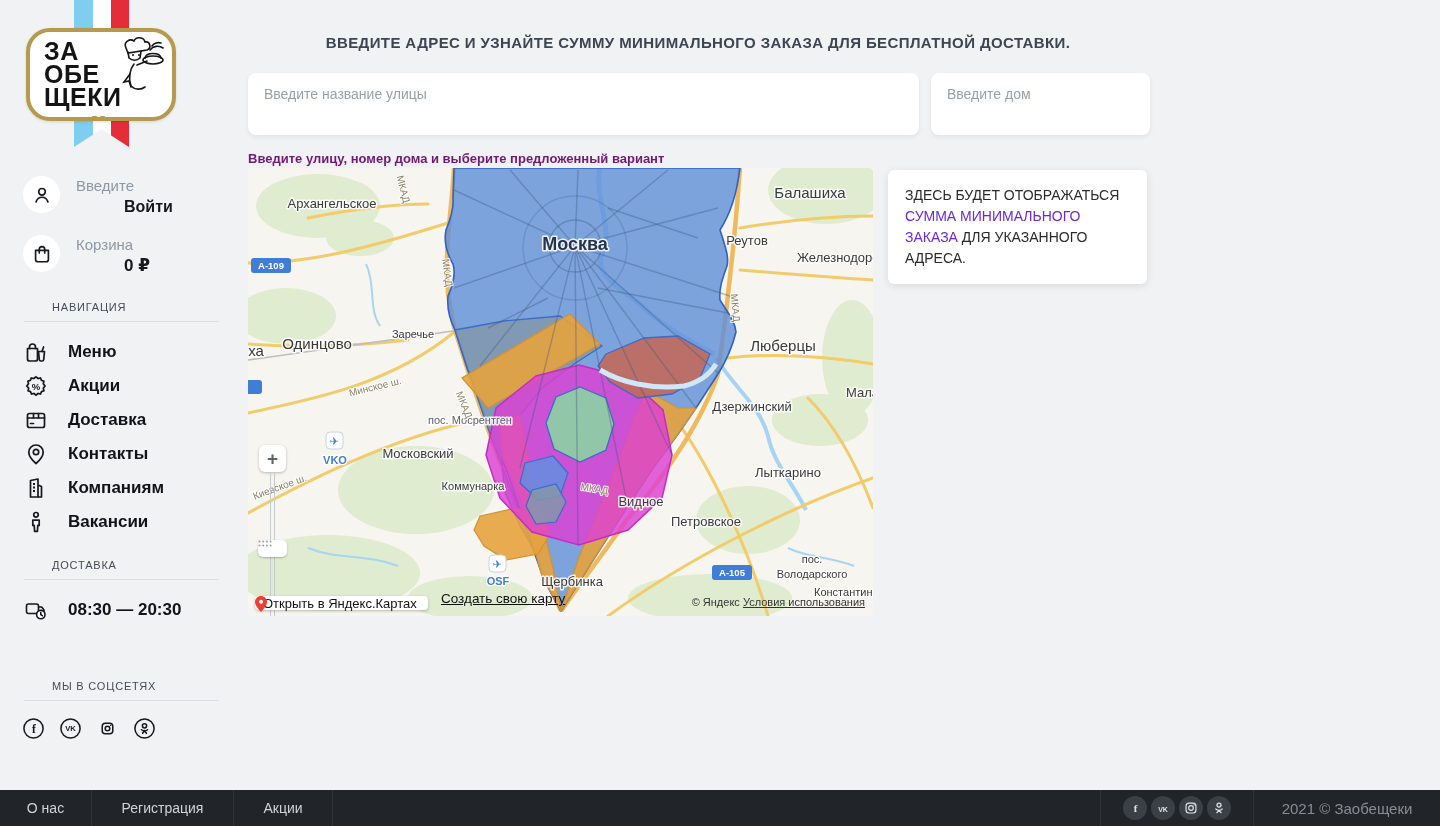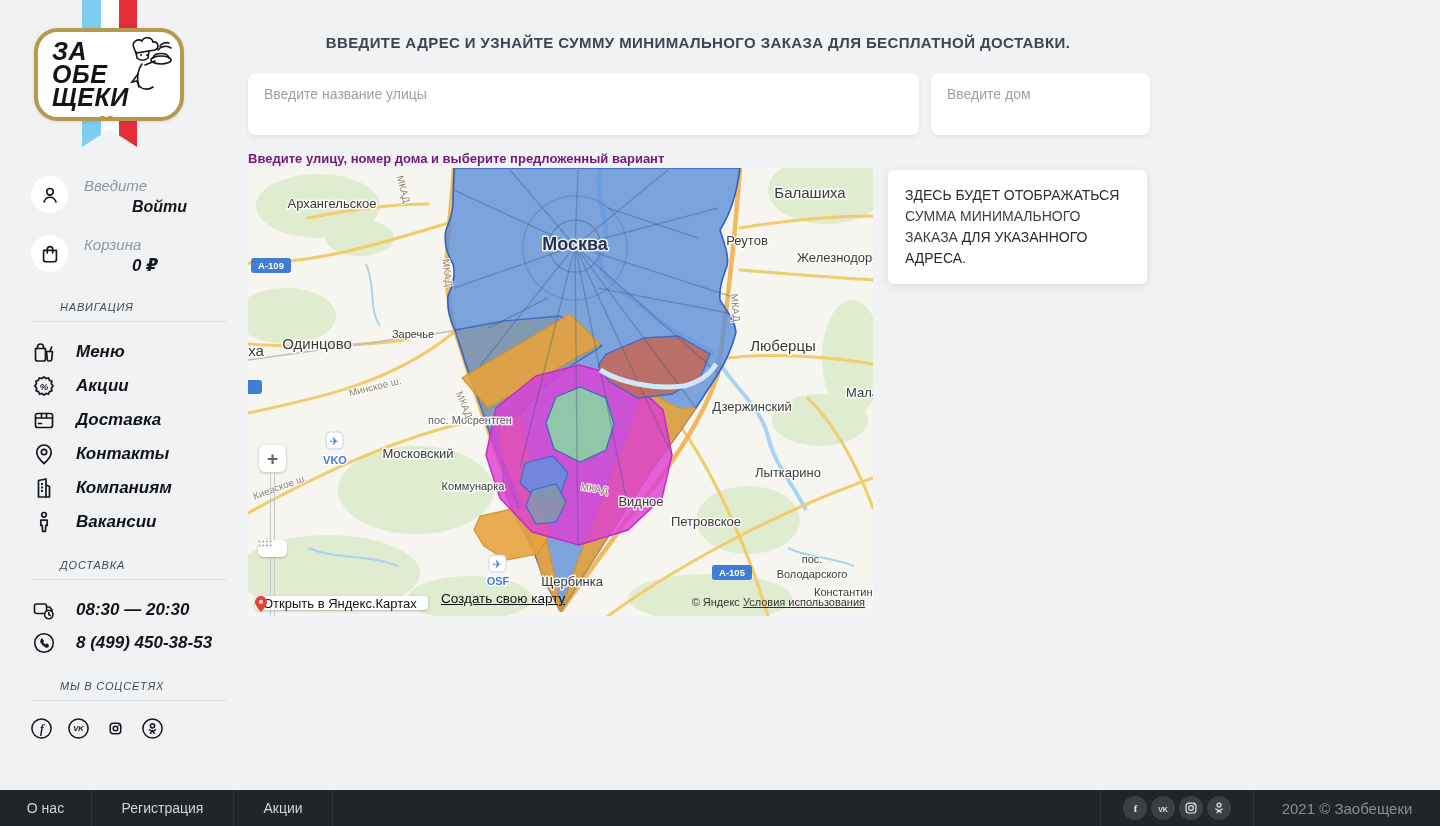--- a/index.html
+++ b/index.html
@@ -1,20 +1,20 @@
 <!DOCTYPE html>
 <html><head>
 <meta charset="utf-8">
 <style>
   * { margin:0; padding:0; box-sizing:border-box; }
   html,body { width:1440px; height:826px; overflow:hidden;
     font-family:"Liberation Sans","DejaVu Sans",sans-serif; background:#f1f2f3; }
 
   
-  #sidebar { position:absolute; left:12px; top:0; width:240px; height:790px;font-style:italic; }
+  #sidebar { position:absolute; left:4px; top:0; width:240px; height:790px; }
   .ribbon { position:absolute; left:70px; top:0; width:55px; height:147px; display:flex;
     clip-path:polygon(0 0,100% 0,100% 100%,50% 88%,0 100%); }
   .ribbon .b { width:19px; background:#7fcdef; }
   .ribbon .w { width:18px; background:#fdfdfd; }
   .ribbon .r { width:18px; background:#e52d3a; }
   .badge { position:absolute; left:22px; top:28px; width:150px; height:93px; background:#fff;
     border:4px solid #b5994e; border-radius:24px; box-shadow:0 1px 3px rgba(0,0,0,.12); }
   .badge .lg { position:absolute; left:14px; top:8px; font-weight:bold; font-size:25px;
     line-height:23px; letter-spacing:.5px; color:#141414; }
   .badge .dots { position:absolute; left:62px; top:84px; display:flex; gap:3px; }
@@ -218,27 +218,20 @@
   <div class="nav-item" style="top:596px">
     <svg width="24" height="24" viewBox="0 0 24 24" fill="none" stroke="#15181c" stroke-width="1.6" stroke-linecap="round" stroke-linejoin="round">
       <rect x="2.5" y="6" width="12" height="9.5" rx="2"></rect>
       <path d="M14.5 9h3.2l2.3 3v3.5h-1.6"></path>
       <circle cx="16.8" cy="16.6" r="4.2" fill="#fff"></circle>
       <path d="M16.8 14.6v2.1l1.5 1"></path>
     </svg>
     <span class="lbl">08:30 — 20:30</span>
   </div>
 
-  <div class="nav-item" style="top:629px">
-    <svg width="24" height="24" viewBox="0 0 24 24" fill="none" stroke="#15181c" stroke-width="1.6">
-      <circle cx="12" cy="12" r="9.3"></circle>
-      <path fill="#15181c" stroke="none" d="M8.8 7.9c.5-.5 1.3-.5 1.8 0l1 1c.5.5.5 1.2 0 1.7l-.5.5c.5 1 1.3 1.8 2.3 2.3l.5-.5c.5-.5 1.2-.5 1.7 0l1 1c.5.5.5 1.3 0 1.8l-.5.5c-.7.7-1.7.8-2.6.3a12 12 0 0 1-5-5c-.5-.9-.4-1.9.3-2.6z"></path>
-    </svg>
-    <span class="lbl">8 (499) 450-38-53</span>
-  </div>
 
   <div class="sect-head" style="top:680px">МЫ В СОЦСЕТЯХ</div>
   <div class="sect-line" style="top:700px"></div>
 
   <div class="soc-row">
     <svg class="soc-o" viewBox="0 0 24 24" fill="none" stroke="#15181c" stroke-width="1.6">
       <circle cx="12" cy="12" r="10"></circle>
       <text x="12.5" y="16.5" text-anchor="middle" font-size="12" font-weight="bold" font-family="Liberation Serif,serif" fill="#15181c" stroke="none">f</text>
     </svg>
     <svg class="soc-o" viewBox="0 0 24 24" fill="none" stroke="#15181c" stroke-width="1.6">
@@ -407,21 +400,21 @@
     <span>Открыть в Яндекс.Картах</span>
   </div>
   <div id="create-map">Создать свою карту</div>
   <div id="map-copy">
     <span>© Яндекс</span>
     <span class="terms">Условия использования</span>
   </div>
 </div>
 
 <div id="info-card">
-  <span>ЗДЕСЬ БУДЕТ ОТОБРАЖАТЬСЯ </span><span style="color: #404040; margin-top: 24px;">СУММА МИНИМАЛЬНОГО ЗАКАЗА</span><span> ДЛЯ УКАЗАННОГО АДРЕСА.</span>
+  <span>ЗДЕСЬ БУДЕТ ОТОБРАЖАТЬСЯ </span><span style="color: #6d28d9; margin-top: 24px;">СУММА МИНИМАЛЬНОГО ЗАКАЗА</span><span> ДЛЯ УКАЗАННОГО АДРЕСА.</span>
 </div>
 
 <div id="footer">
   <div class="flink" style="width:92px">О нас</div>
   <div class="flink" style="width:142px">Регистрация</div>
   <div class="flink" style="width:99px">Акции</div>
   <div id="f-spacer"></div>
   <div id="f-socials">
     <span class="fsoc">
       <svg width="14" height="14" viewBox="0 0 14 14">

